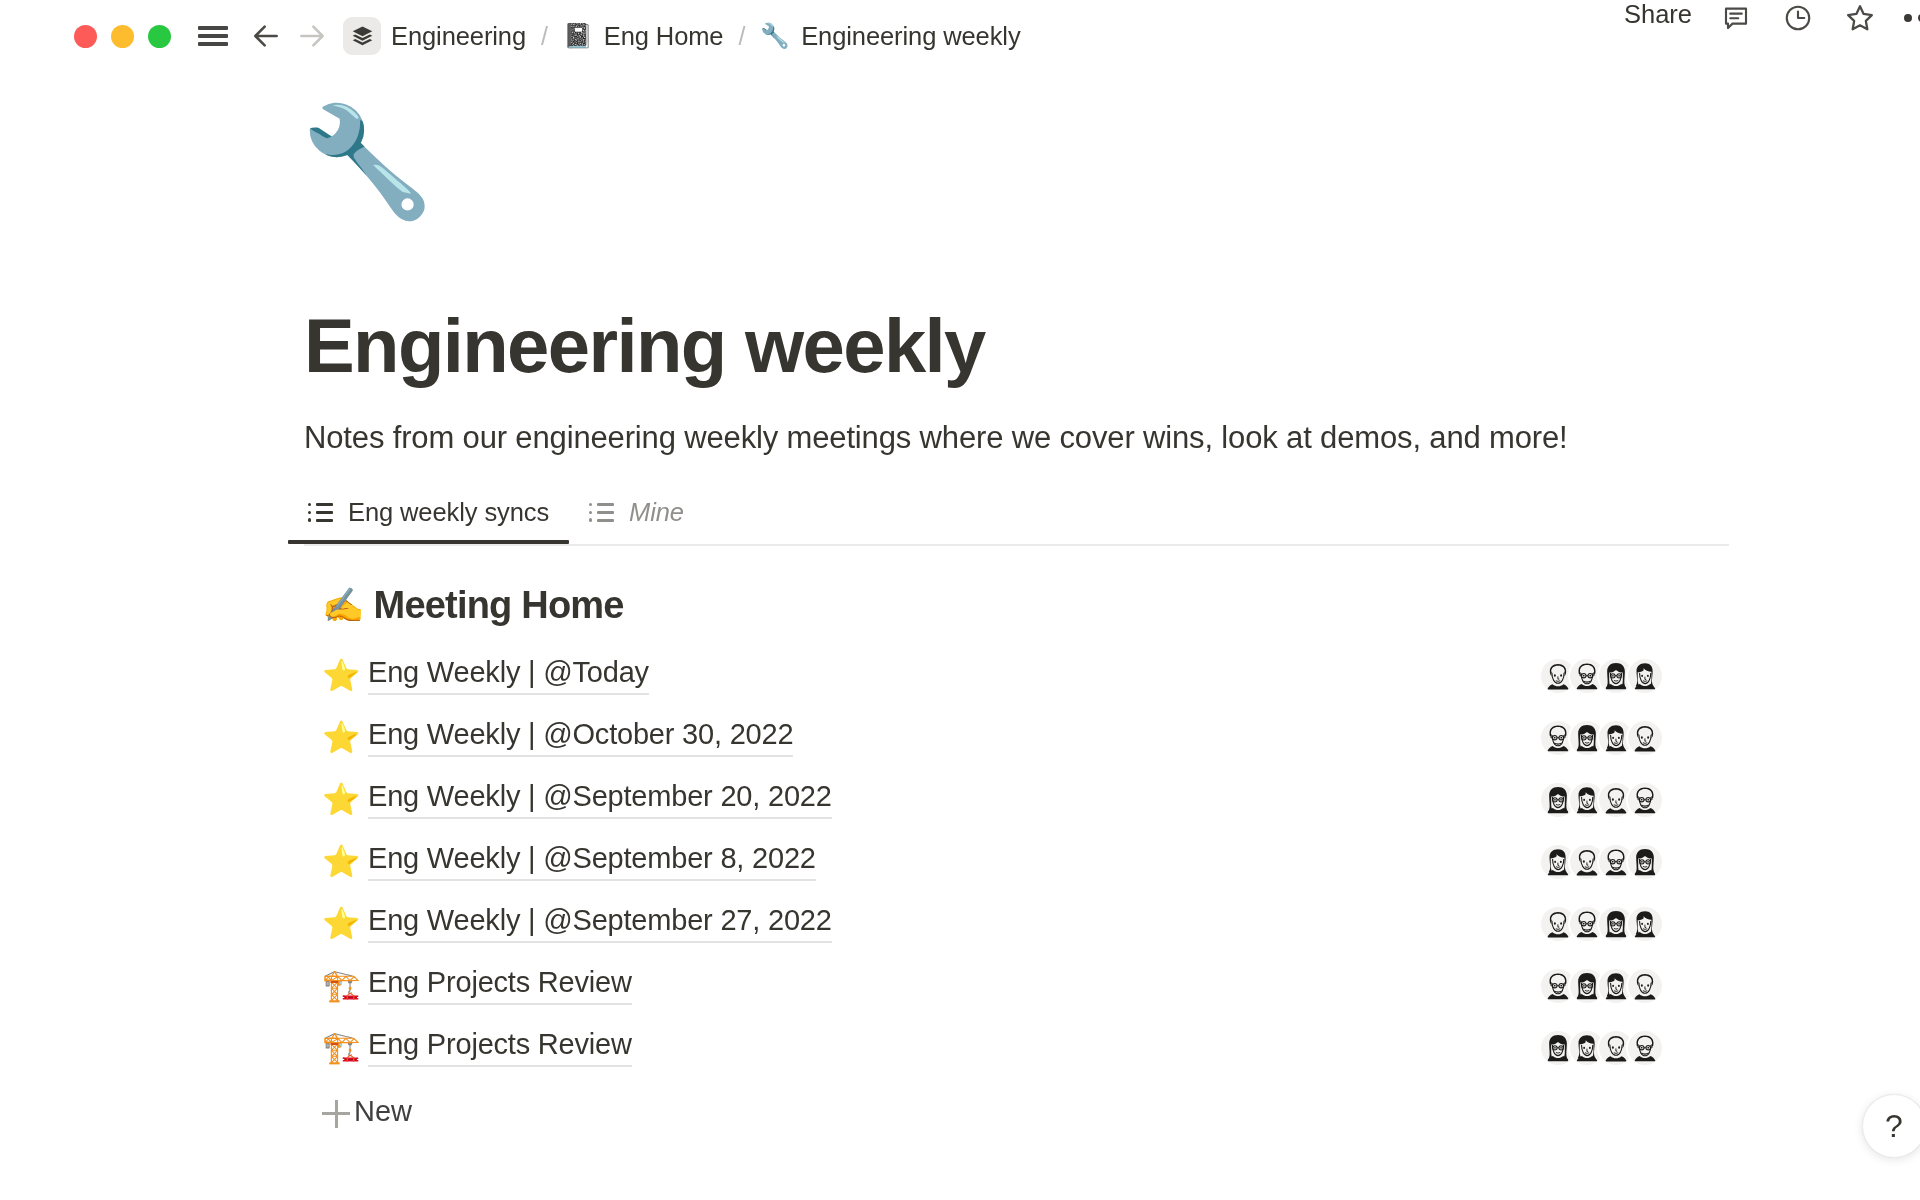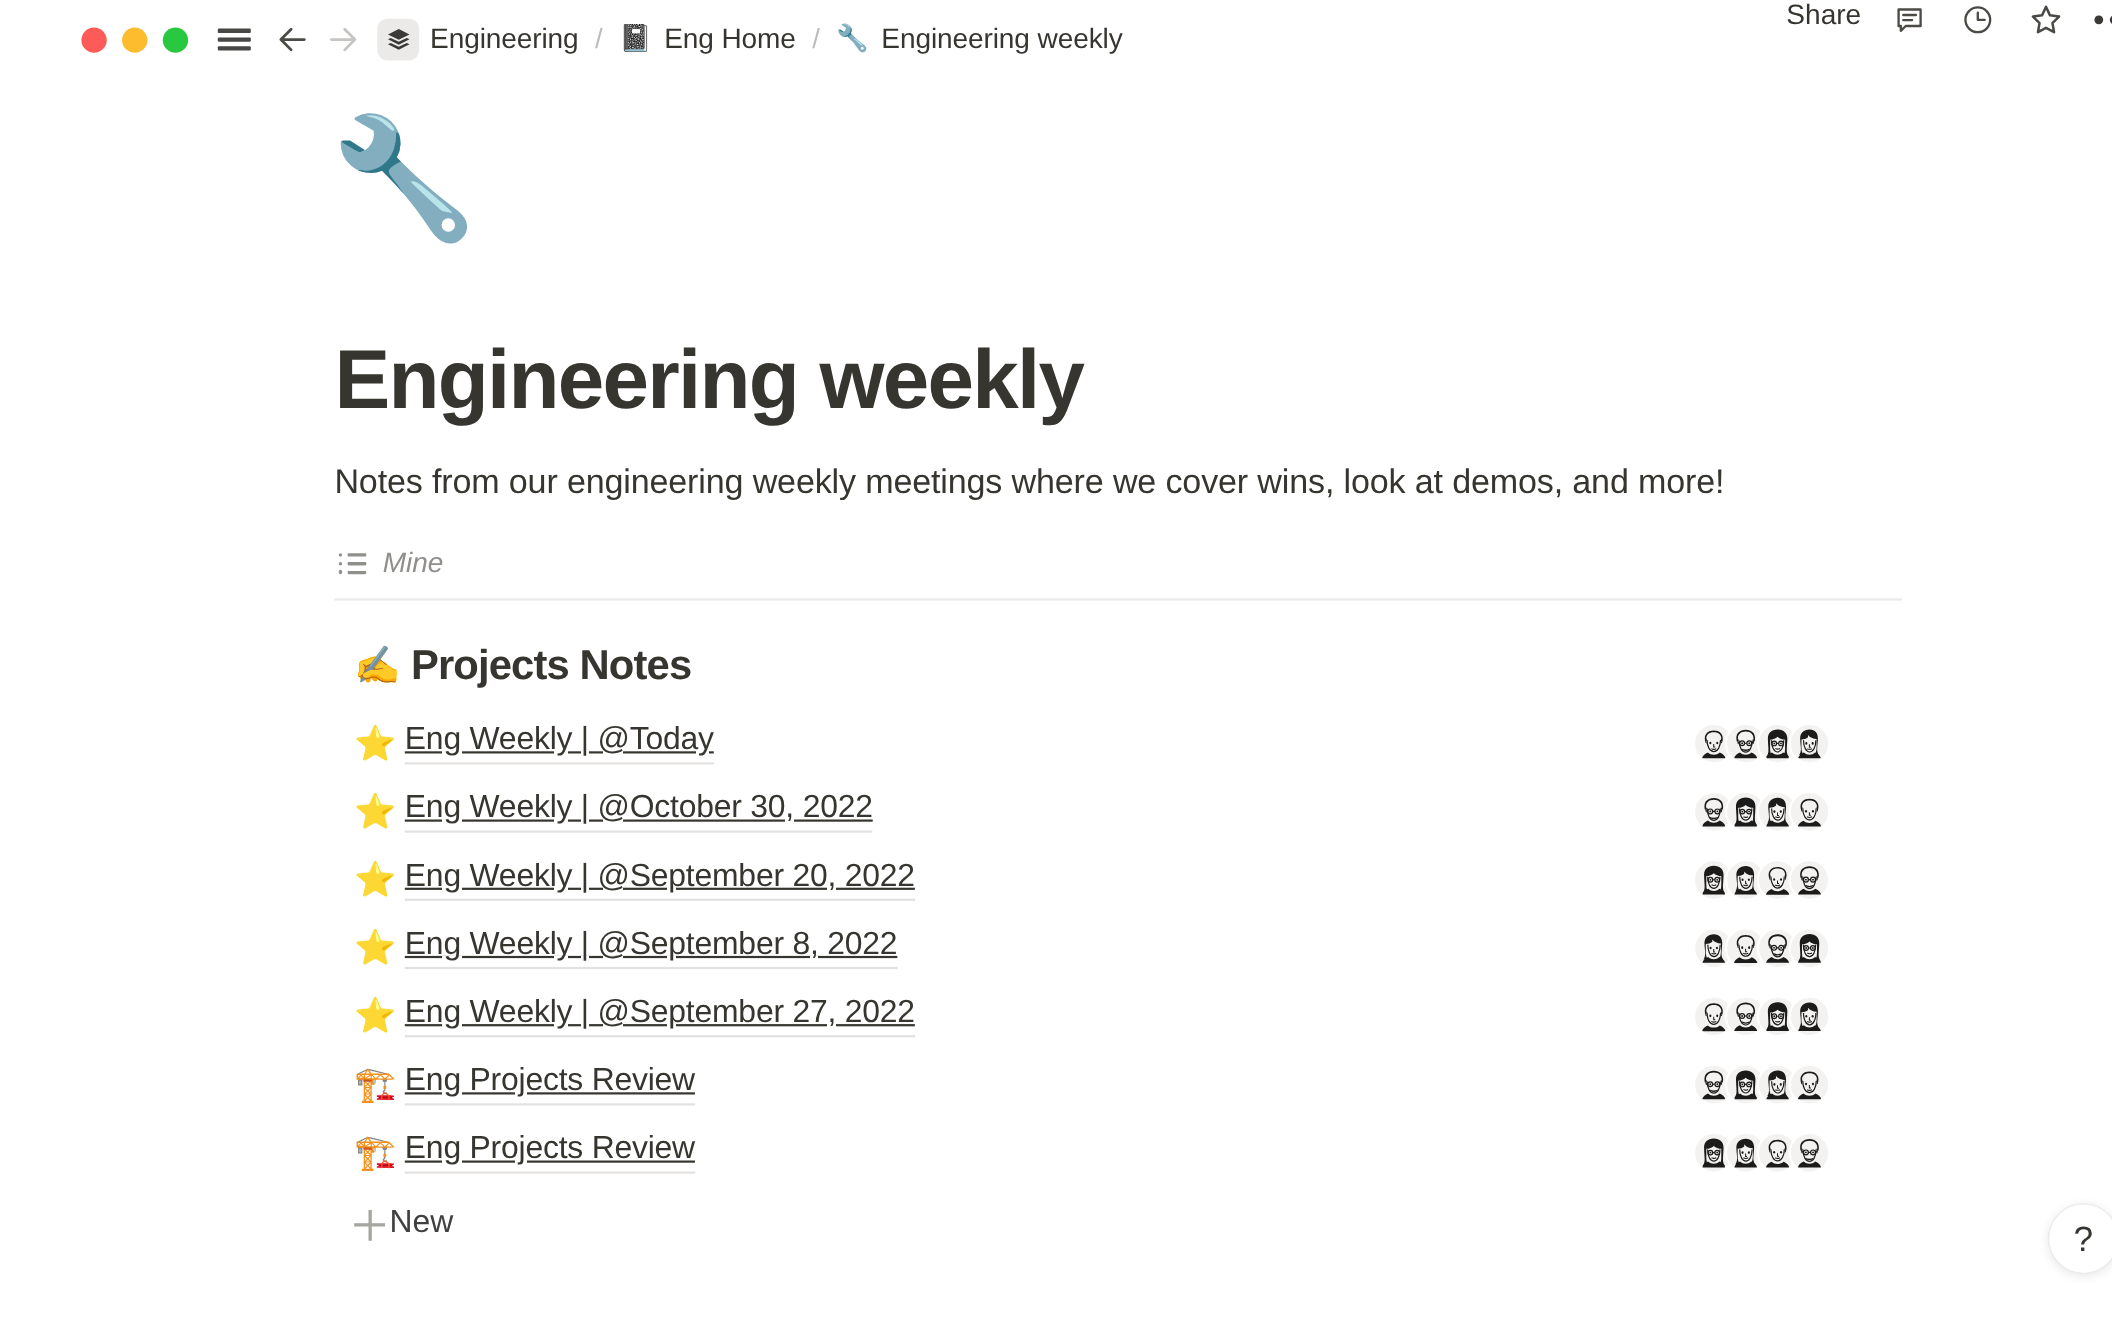--- a/index.html
+++ b/index.html
@@ -124,21 +124,21 @@
 
   
   .rows { margin-top: 18px; margin-left: 18px; width: 1390px; }
   .row {
     display: flex; align-items: center;
     height: 62px; cursor: pointer; position: relative;
   }
   .row-emoji { font-size: 31px; width: 46px; line-height: 1; flex: none; }
   .row-title {
     font-size: 29px; color: #37352F; letter-spacing: -0.2px;
-    border-bottom: 2px solid #E3E2E0; padding-bottom: 4px; text-decoration: underline;
+    border-bottom: 2px solid #E3E2E0; padding-bottom: 4px;
   }
   .avatars {
     position: absolute; right: 48px; top: 50%;
     transform: translateY(-50%);
     display: flex; align-items: center;
   }
   .avatar {
     width: 38px; height: 38px; border-radius: 50%;
     background: #F3F2F0; border: 2.5px solid #ffffff;
     margin-left: -9px; overflow: hidden; flex:none;
@@ -258,20 +258,37 @@
   <div class="page">
 
     <span class="page-emoji">🔧</span>
 
     <h1 class="page-title">Engineering weekly</h1>
 
     <p class="page-desc">Notes from our engineering weekly meetings where we cover wins, look at demos, and more!</p>
 
     <div class="tabs-wrap">
       <div class="tabs">
+        <div class="tab active">
+          <span class="list-icon">
+            <span class="ln">
+                <span class="dot"></span>
+                <span class="bar"></span>
+              </span>
+            <span class="ln">
+                <span class="dot"></span>
+                <span class="bar"></span>
+              </span>
+            <span class="ln">
+                <span class="dot"></span>
+                <span class="bar"></span>
+              </span>
+          </span>
+          <span>Eng weekly syncs</span>
+        </div>
         <div class="tab inactive">
           <span class="list-icon">
             <span class="ln">
                 <span class="dot"></span>
                 <span class="bar"></span>
               </span>
             <span class="ln">
                 <span class="dot"></span>
                 <span class="bar"></span>
               </span>
@@ -281,21 +298,21 @@
               </span>
           </span>
           <span>Mine</span>
         </div>
       </div>
       <div class="tabs-rule"></div>
     </div>
 
     <div class="section-head">
       <span class="emoji">✍️</span>
-      <span>Projects Notes</span>
+      <span>Meeting Home</span>
     </div>
 
     <div class="rows">
 
       <div class="row">
         <span class="row-emoji">⭐</span>
         <span class="row-title">Eng Weekly | @Today</span>
         <span class="avatars">
             <span class="avatar">
               <svg viewBox="0 0 40 40">

